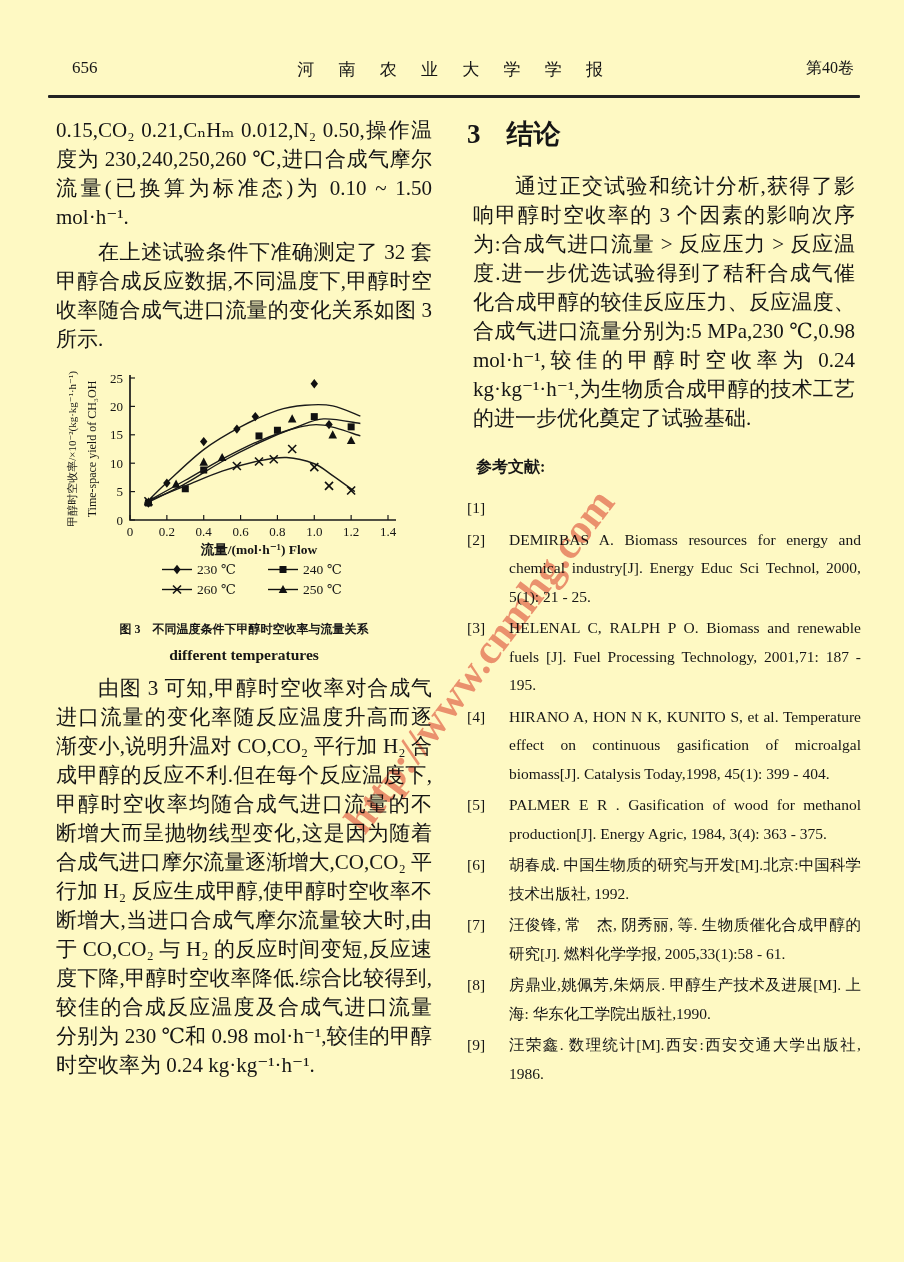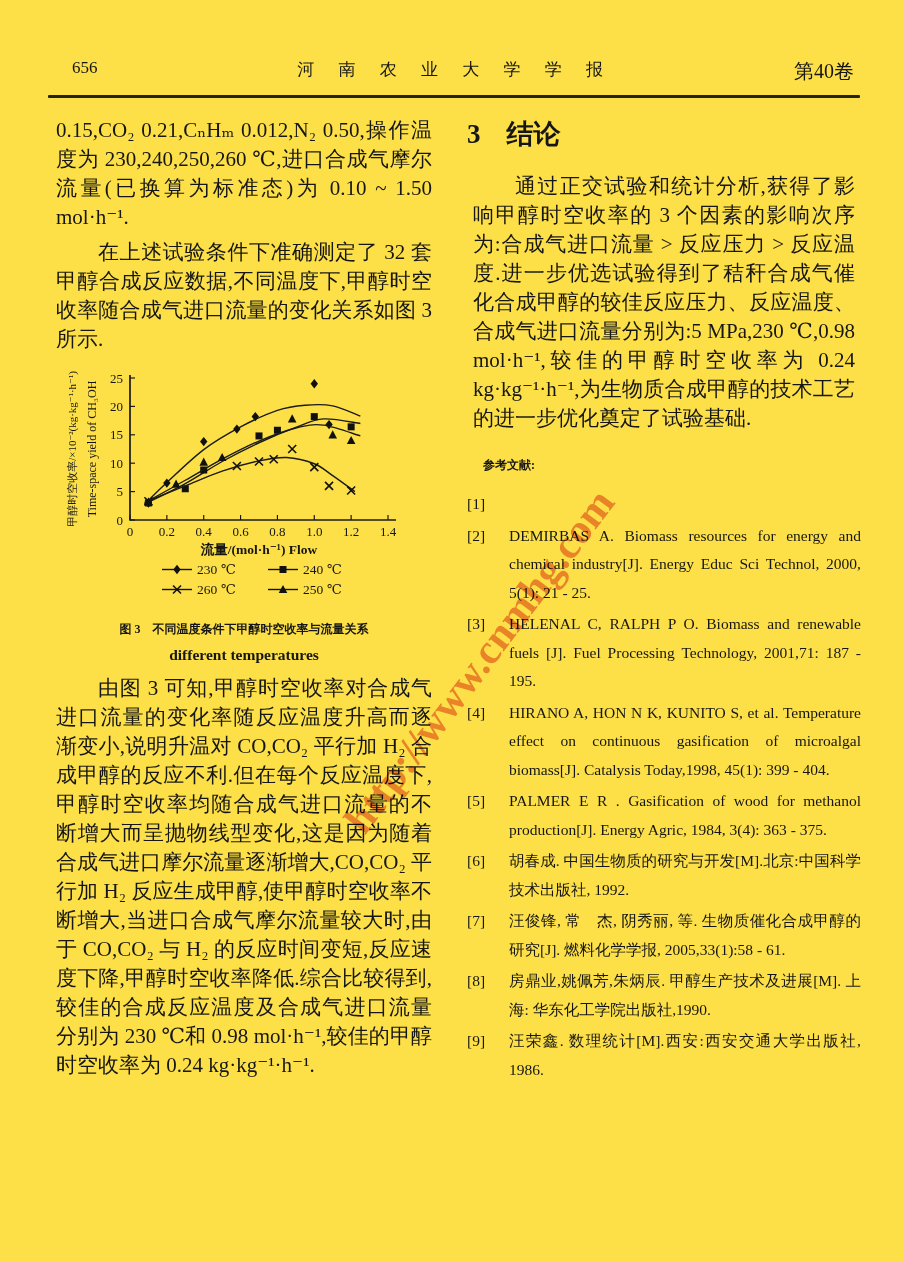--- a/index.html
+++ b/index.html
@@ -1,45 +1,45 @@
 <!DOCTYPE html>
 <html><head>
 <meta charset="utf-8">
 <style>
   html,body{margin:0;padding:0;background:#d8d8d4;}
   .page{
     position:relative;width:904px;height:1262px;margin:0 auto;
-    background:#fde047;overflow:hidden;
+    background:#fef9c3;overflow:hidden;
     font-family:"Liberation Serif","DejaVu Serif",serif;color:#161616;
   }
   
   .header{position:absolute;top:54px;left:50px;width:810px;height:34px;}
   .page-num{position:absolute;left:22px;top:4px;font-size:17px;}
   .journal-title{position:absolute;left:0;right:0;top:4px;text-align:center;
     font-size:17px;letter-spacing:10px;font-weight:normal;}
-  .volume{position:absolute;right:6px;top:4px;font-size:20px;}
+  .volume{position:absolute;right:6px;top:4px;font-size:16px;}
   .header-rule{position:absolute;top:95px;left:48px;width:812px;height:3px;background:#232323;border-radius:1px;}
   
   .col{position:absolute;top:110px;}
   .col-left{left:50px;width:388px;}
   .col-right{left:467px;width:394px;}
   p.body-text{font-size:21px;line-height:29px;text-align:justify;margin:6px;
     text-justify:inter-ideograph;}
   .indent{text-indent:2em;}
   
   .figure{margin:14px 0 6px 0;}
   .chart-holder{margin-left:14px;}
   svg text{font-family:"Liberation Serif","DejaVu Serif",serif;fill:#161616;}
   .caption{text-align:center;font-weight:bold;}
   .cap-zh{font-size:12px;line-height:26px;margin-top:8px;}
   .cap-en{font-size:15.5px;line-height:26px;}
   
   .section-heading{font-size:27px;font-weight:bold;margin:6px 0 20px 0;}
   .section-heading .sec-num{margin-right:26px;}
-  .refs-heading{font-size:12px;font-weight:bold;margin:24px 0 16px 16px;}
+  .refs-heading{font-size:16px;font-weight:bold;margin:24px 0 16px 9px;}
   .refs{list-style:none;margin:0;padding:0;}
   .refs li{display:flex;margin:0 0 3px 0;}
   .ref-num{flex:none;width:42px;font-size:15.5px;line-height:28.5px;}
   .ref-text{flex:1;font-size:15.5px;line-height:28.5px;text-align:justify;}
   
   .watermark{
     position:absolute;left:258px;top:612px;width:480px;
     font-size:42px;font-weight:bold;white-space:nowrap;
     color:rgba(219,62,50,0.55);
     transform:rotate(-53deg);transform-origin:center;

